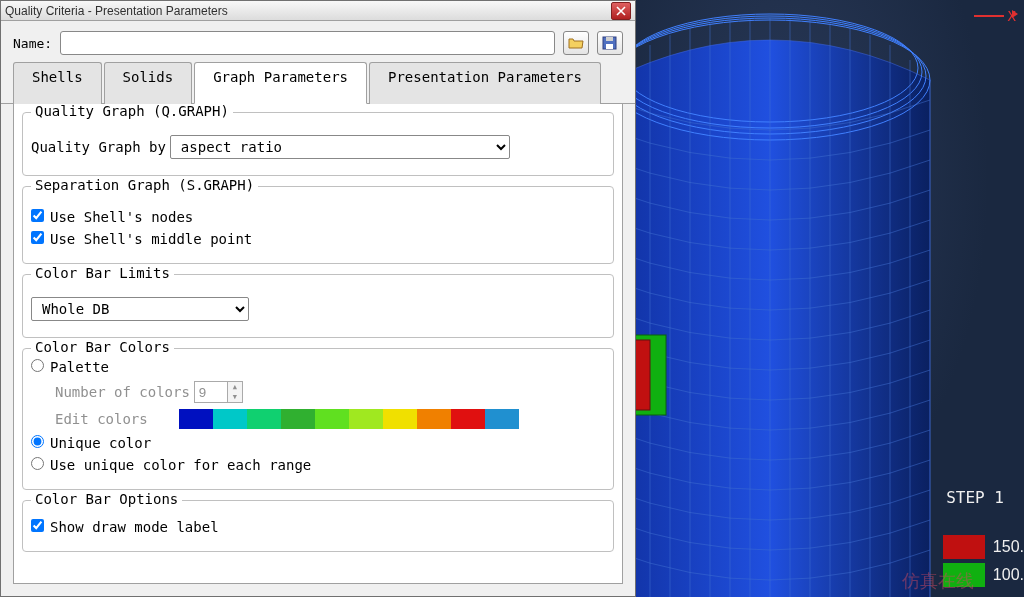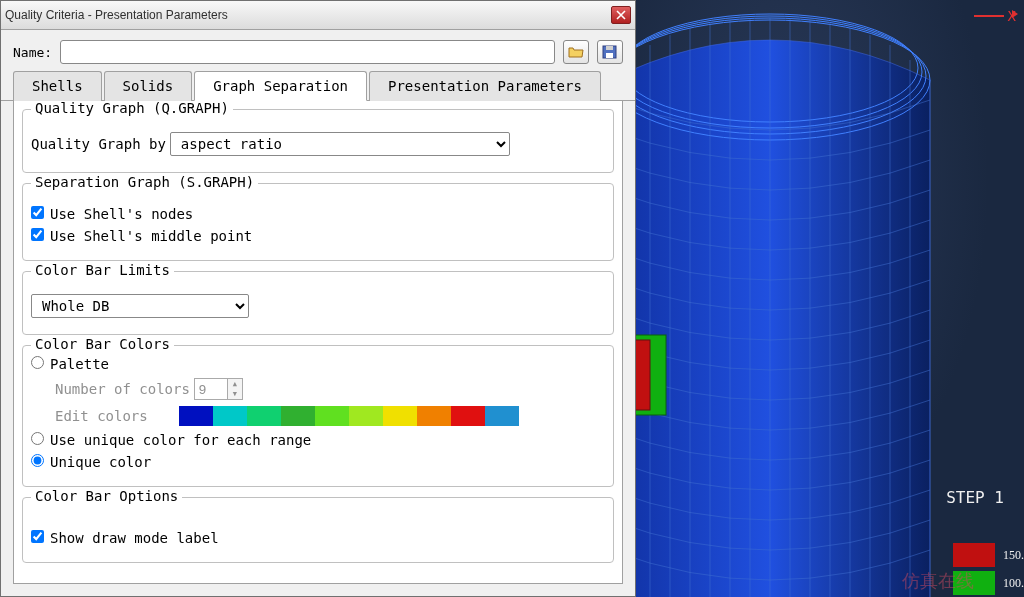--- a/index.html
+++ b/index.html
@@ -59,23 +59,23 @@
   position: absolute;
   right: 20px;
   bottom: 90px;
   color: #f0f0f0;
   font-family: monospace;
   font-size: 16px;
 }
 .legend {
   position: absolute;
   right: 0;
-  bottom: 0;
-  font-family: Liberation Serif, serif;
-  font-size: 12px;
+  bottom: 8px;
+  font-family: Liberation Sans, sans-serif;
+  font-size: 16px;
   color: #f0f0f0;
 }
 .legend-row {
   display: flex;
   align-items: center;
   height: 28px;
 }
 .legend-row .sw {
   width: 42px;
   height: 24px;
@@ -109,21 +109,21 @@
   width: 636px;
   height: 597px;
   background: #f0f0f0;
   border: 1px solid #707070;
   display: flex;
   flex-direction: column;
 }
 .titlebar {
   background: linear-gradient(#f8f8f8, #dcdcdc);
   border-bottom: 1px solid #a0a0a0;
-  height: 29px;
+  height: 20px;
   display: flex;
   align-items: center;
   padding: 0 4px;
   font-size: 12px;
   color: #303030;
 }
 .titlebar-text { flex: 1; }
 .close-btn {
   width: 20px;
   height: 18px;
@@ -165,21 +165,21 @@
 }
 .tabs {
   display: flex;
   padding: 0 12px;
   gap: 0;
   border-bottom: 1px solid #a0a0a0;
   font-family: "Consolas", monospace;
   font-size: 14px;
 }
 .tab {
-  padding: 6px 18px 6px;
+  padding: 6px 18px 18px;
   background: #e4e4e4;
   border: 1px solid #a0a0a0;
   border-bottom: none;
   border-radius: 3px 3px 0 0;
   margin-right: 2px;
   cursor: pointer;
   position: relative;
   top: 1px;
 }
 .tab.active {
@@ -369,21 +369,21 @@
         <rect x="1" y="1" width="13" height="12" fill="#5070c0" stroke="#304080"></rect>
         <rect x="4" y="1" width="7" height="4" fill="#d0d0d0"></rect>
         <rect x="4" y="8" width="7" height="5" fill="#fff"></rect>
       </svg>
     </div>
   </div>
 
   <div class="tabs">
     <div class="tab">Shells</div>
     <div class="tab">Solids</div>
-    <div class="tab active">Graph Separation</div>
+    <div class="tab active">Graph Parameters</div>
     <div class="tab">Presentation Parameters</div>
   </div>
 
   <div class="tab-content">
 
     <div class="group">
       <div class="group-title">Quality Graph (Q.GRAPH)</div>
       <div class="row" style="margin-top:12px">
         <span>Quality Graph by</span>
         <select class="combo" style="flex:1;max-width:340px">
@@ -445,35 +445,35 @@
           <div class="sw" style="background:#60e020"></div>
           <div class="sw" style="background:#a0e820"></div>
           <div class="sw" style="background:#f0e000"></div>
           <div class="sw" style="background:#f08000"></div>
           <div class="sw" style="background:#e01010"></div>
           <div class="sw" style="background:#2090d0"></div>
         </div>
       </div>
       <div class="row">
         <label>
+          <input type="radio" name="cmode" checked="" style="">
+          <span>Unique color</span>
+        </label>
+      </div>
+      <div class="row">
+        <label>
           <input type="radio" name="cmode" style="">
           <span>Use unique color for each range</span>
         </label>
       </div>
-      <div class="row">
-        <label>
-          <input type="radio" name="cmode" checked="" style="">
-          <span>Unique color</span>
-        </label>
-      </div>
     </div>
 
     <div class="group">
       <div class="group-title">Color Bar Options</div>
-      <div class="row" style="margin-top:22px">
+      <div class="row" style="margin-top:8px">
         <label>
           <input type="checkbox" checked="" style="">
           <span>Show draw mode label</span>
         </label>
       </div>
     </div>
 
   </div>
 </div>
 

